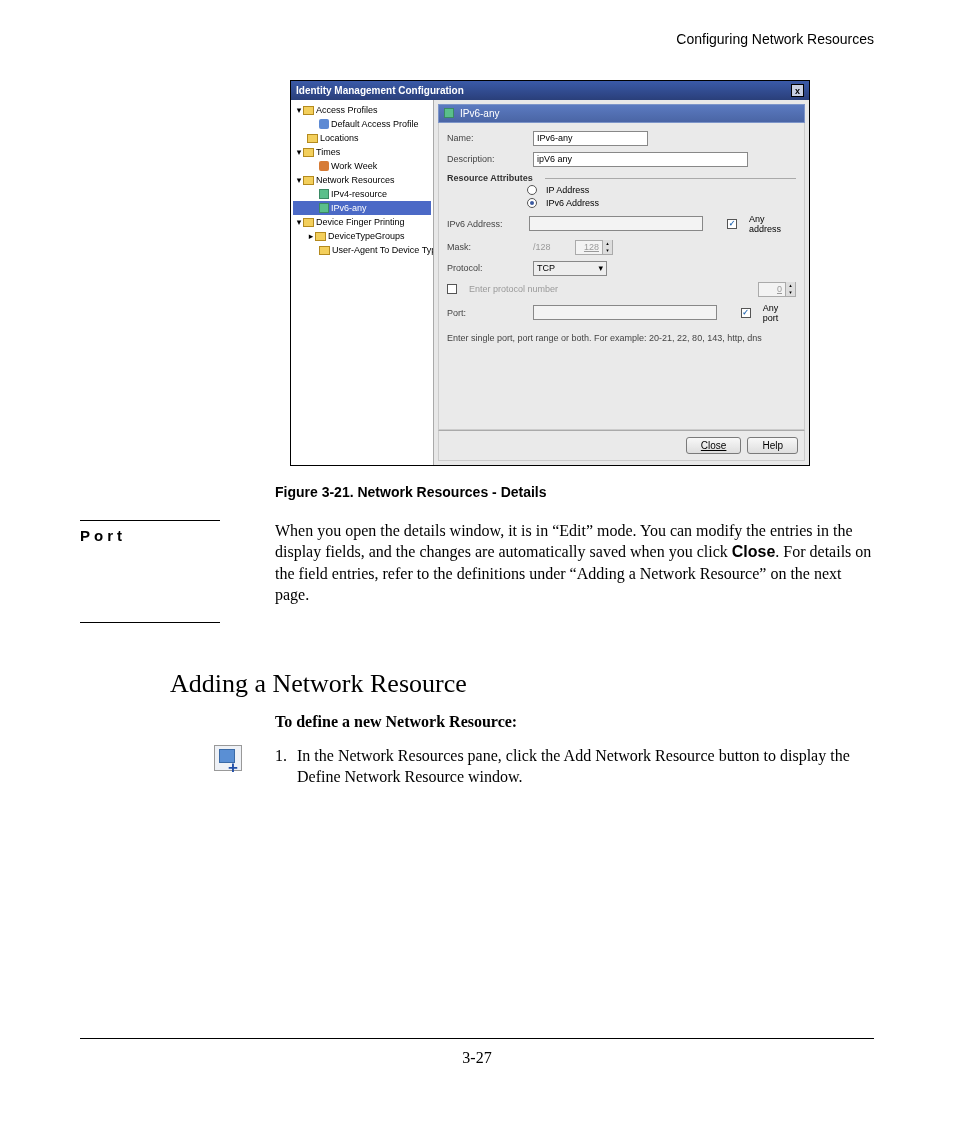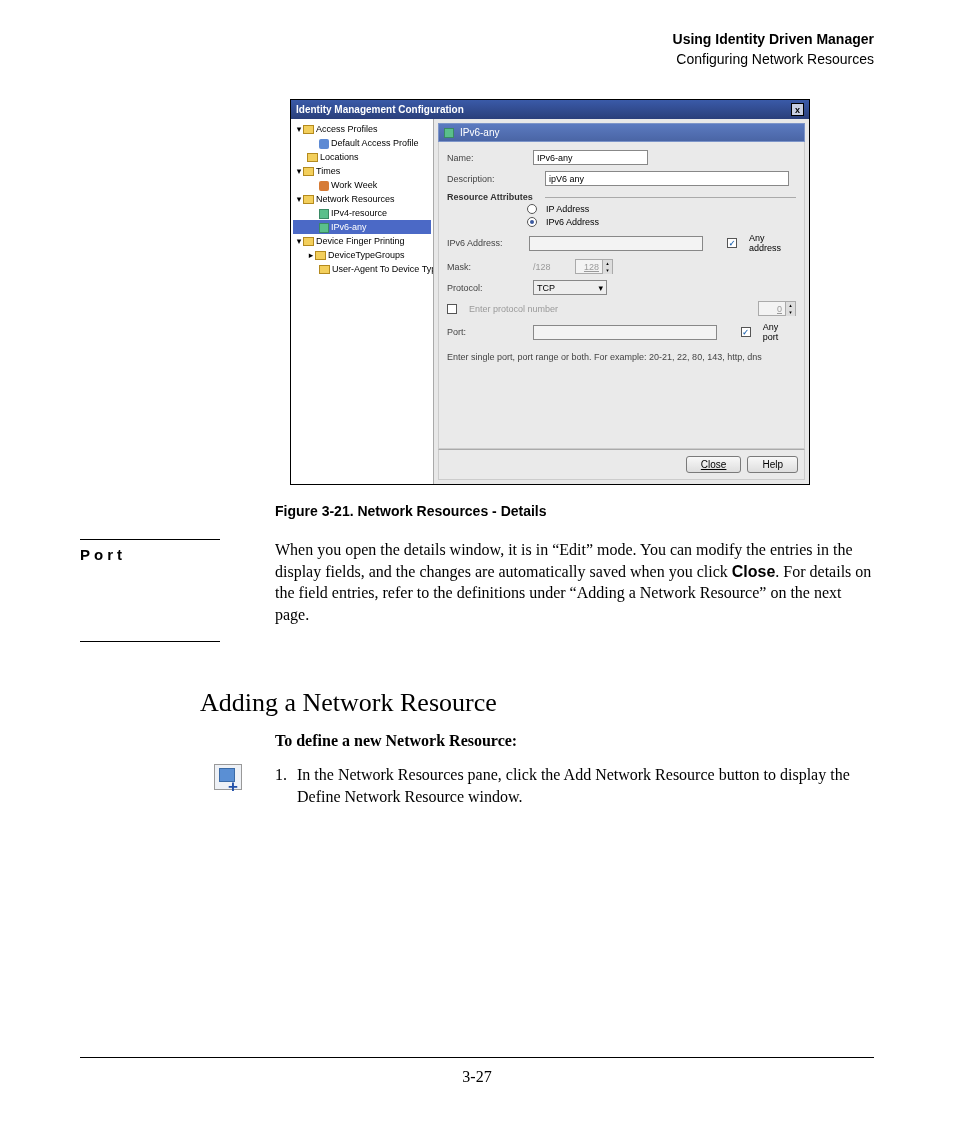--- a/index.html
+++ b/index.html
@@ -138,21 +138,21 @@
   }
   .text-input {
     border: 1px solid #888;
     background: #fff;
     height: 15px;
     font-size: 9px;
     padding: 1px 3px;
     font-family: Tahoma, Arial, sans-serif;
   }
   .tx-name { width: 115px; }
-  .tx-desc { width: 244px; margin-left: 12px; }
+  .tx-desc { width: 215px; }
   .fieldset-title {
     font-weight: bold;
     font-size: 9px;
     margin: 6px 0 4px 0;
     color: #333;
   }
   .fieldset-line {
     border-top: 1px solid #aaa;
     margin: -9px 0 6px 98px;
   }
@@ -232,21 +232,21 @@
     flex: 1;
     font-size: 16px;
     line-height: 1.35;
     font-family: "Times New Roman", Times, serif;
   }
   .note-text .b { font-family: Arial, Helvetica, sans-serif; font-weight: bold; }
   .section-title {
     font-family: "Times New Roman", Times, serif;
     font-size: 26px;
     font-weight: normal;
-    margin: 0 0 14px 120px;
+    margin: 0 0 14px 90px;
   }
   .subhead {
     font-family: "Times New Roman", Times, serif;
     font-weight: bold;
     font-size: 16px;
     margin: 0 0 14px 195px;
   }
   .step-block { display: flex; gap: 0; }
   .addicon-col {
     width: 195px;
@@ -296,21 +296,20 @@
     text-align: center;
     font-size: 16px;
   }
 </style>
 </head>
 <body>
 
 <div class="page">
 
   <div class="header-block">
-    <div class="h1">Using Identity Driven Manager</div>
     <div class="h2">Configuring Network Resources</div>
   </div>
 
   <div class="screenshot">
     <div class="ss-titlebar">
       <span>Identity Management Configuration</span>
       <span class="close-btn">x</span>
     </div>
     <div class="ss-body">
       <div class="ss-tree">

